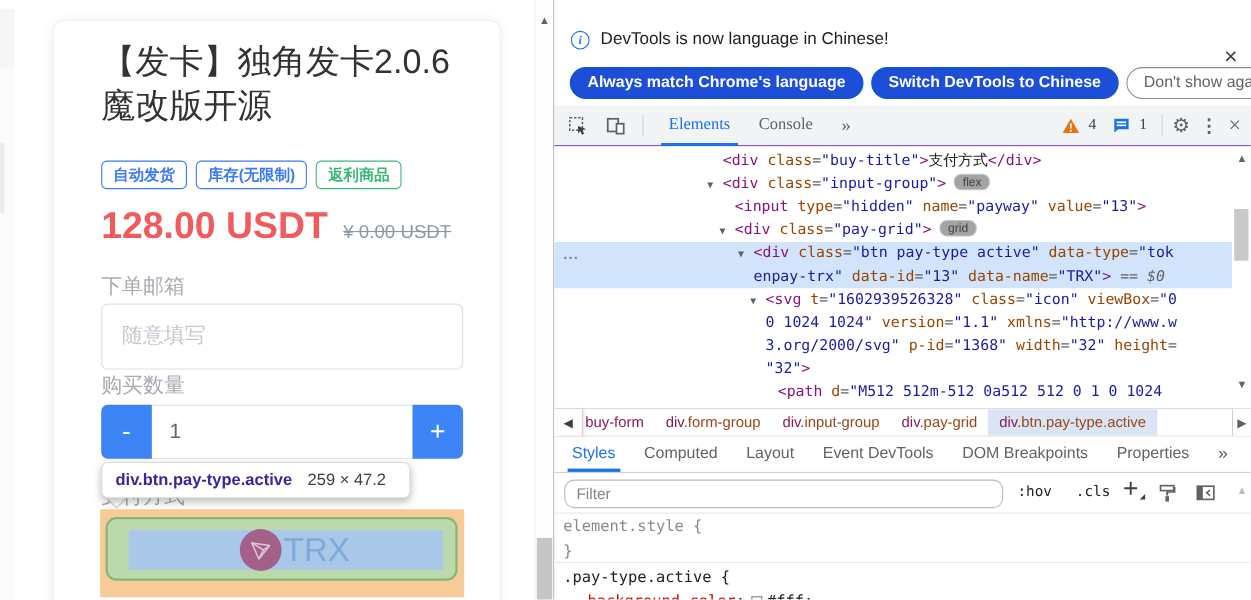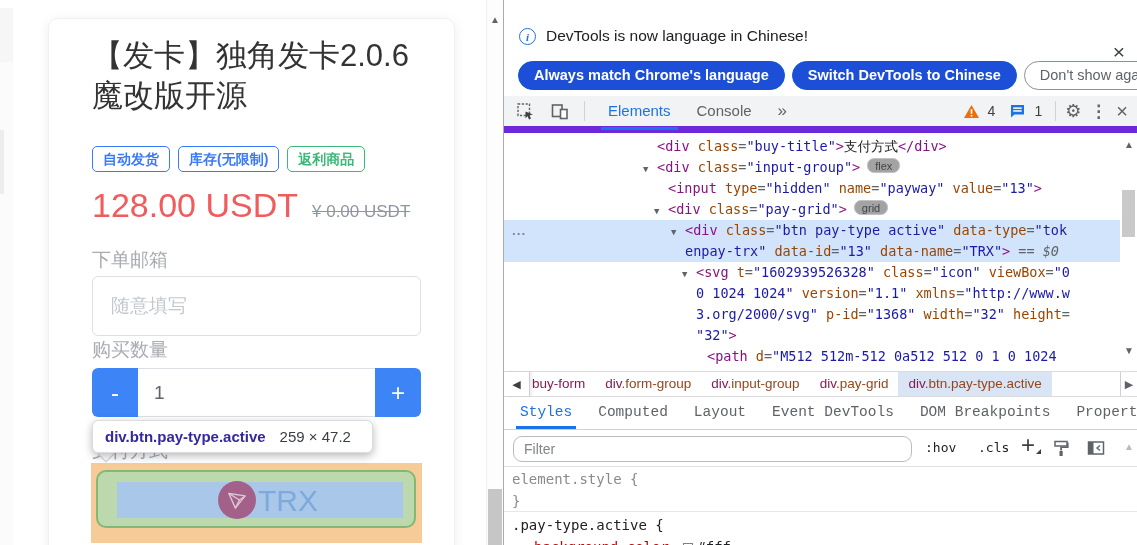--- a/index.html
+++ b/index.html
@@ -16,21 +16,21 @@
     background:#fff; border:1px solid #f1f1f3; border-radius:10px;
     box-shadow:0 2px 12px rgba(0,0,0,.07); }
   .prod-title { position:absolute; left:92px; top:36px; width:330px; font-size:31px;
     line-height:40px; font-weight:500; color:#333; white-space:pre-line; }
   .tags { position:absolute; left:92px; top:146px; display:flex; gap:8px; }
   .tag { height:26px; line-height:24px; padding:0 10px; font-size:14px; font-weight:700;
     border-radius:5px; border:1px solid; white-space:nowrap; }
   .tag.blue { color:#3a7af8; border-color:#3a7af8; }
   .tag.green { color:#3cb878; border-color:#3cb878; }
   .price-row { position:absolute; left:92px; top:186px; display:flex; align-items:baseline; }
-  .price { font-size:34px; font-weight:400; color:#f15b5b; }
+  .price { font-size:34px; font-weight:700; color:#f15b5b; }
   .orig-price { font-size:17px; color:#8b97a3; text-decoration:line-through; margin-left:14px; }
   .field-label { position:absolute; left:92px; font-size:19px; color:#a8abb2; }
   .email-input { position:absolute; left:92px; top:276px; width:329px; height:60px;
     border:1px solid #dcdfe6; border-radius:6px; font-size:19px; color:#5f646b;
     padding:0 18px; outline:none; font-family:"Liberation Sans",sans-serif; }
   .email-input::placeholder { color:#c3c8cf; }
   .stepper-mid { position:absolute; left:137px; top:368px; width:240px; height:49px;
     border:1px solid #dcdfe6; background:#fff; z-index:1; }
   .qty-input { width:100%; height:100%; border:none; outline:none; font-size:19px;
     color:#5f646b; padding-left:16px; font-family:"Liberation Sans",sans-serif; }
@@ -81,21 +81,21 @@
     display:flex; align-items:center; justify-content:center; }
   .info-msg { position:absolute; left:42px; top:27px; font-size:15.5px; color:#202124; }
   .info-close { position:absolute; right:12px; top:40px; font-size:21px; color:#3c4043; cursor:pointer; }
   .info-btns { position:absolute; left:14px; top:61px; display:flex; gap:7px; }
   .pill { height:29px; line-height:27px; border-radius:15px; font-size:14.5px;
     font-weight:700; padding:0 15px; white-space:nowrap; cursor:pointer; }
   .pill.solid { background:#1d4ed8; color:#fff; border:1px solid #0b57d0; }
   .pill.outline { background:#fff; color:#5f6368; border:1px solid #8b9095; font-weight:400; }
 
   .toolbar { position:absolute; left:0; top:96px; width:100%; height:37px;
-    background:#f2f3f4; border-bottom:7px solid #6d28d9; display:flex; align-items:center; }
+    background:#f2f3f4; border-bottom:1px solid #6d28d9; display:flex; align-items:center;font-family:Liberation Serif, serif; }
   .tb-icon { margin-left:13px; display:flex; align-items:center; cursor:pointer; }
   .tb-sep { width:1px; height:20px; background:#d0d3d6; margin-left:15px; }
   .tabs { display:flex; margin-left:10px; height:37px; }
   .tab { padding:0 13px; line-height:35px; font-size:15px; color:#5f6368;
     position:relative; cursor:pointer; white-space:nowrap; }
   .tab.active { color:#1a73e8; }
   .tab.active::after { content:""; position:absolute; left:6px; right:6px; bottom:0;
     height:3px; background:#1a73e8; }
   .tb-right { margin-left:auto; display:flex; align-items:center; gap:9px; margin-right:9px; }
   .count { font-size:14px; color:#3c4043; }
@@ -132,21 +132,21 @@
     display:flex; overflow:hidden; }
   .crumb { padding:0 10px; line-height:24px; font-size:13.5px; white-space:nowrap; cursor:pointer; }
   .crumb:first-child { margin-left:-8px; }
   .crumb.active { background:#d9e4f5; }
   .c-tag { color:#8b1a55; } .c-cls { color:#9a4518; }
   .crumb-right { position:absolute; right:0; top:0; width:17px; height:24px;
     border-left:1px solid #cfcfcf; display:flex; align-items:center; justify-content:center;
     font-size:11px; color:#5f6368; cursor:pointer; background:#fff; z-index:2; }
 
   .styles-tabs { position:absolute; left:0; top:397px; width:100%; height:33px;
-    border-bottom:1px solid #cfd1d4; display:flex; gap:26px; padding-left:16px; background:#fff;font-family:Liberation Mono, monospace; }
+    border-bottom:1px solid #cfd1d4; display:flex; gap:26px; padding-left:16px; background:#fff; }
   .stab { line-height:31px; font-size:14.5px; color:#5f6368; position:relative;
     white-space:nowrap; cursor:pointer; }
   .stab.active { color:#1a73e8; }
   .stab.active::after { content:""; position:absolute; left:-4px; right:-4px; bottom:0;
     height:3px; background:#1a73e8; }
 
   .filter-row { position:absolute; left:0; top:430px; width:100%; height:37px;
     border-bottom:1px solid #e0e0e0; background:#fff; }
   .filter-input { position:absolute; left:9px; top:6px; width:399px; height:26px;
     border:1px solid #b9bcbf; border-radius:9px; font-size:14px; padding:0 10px;

